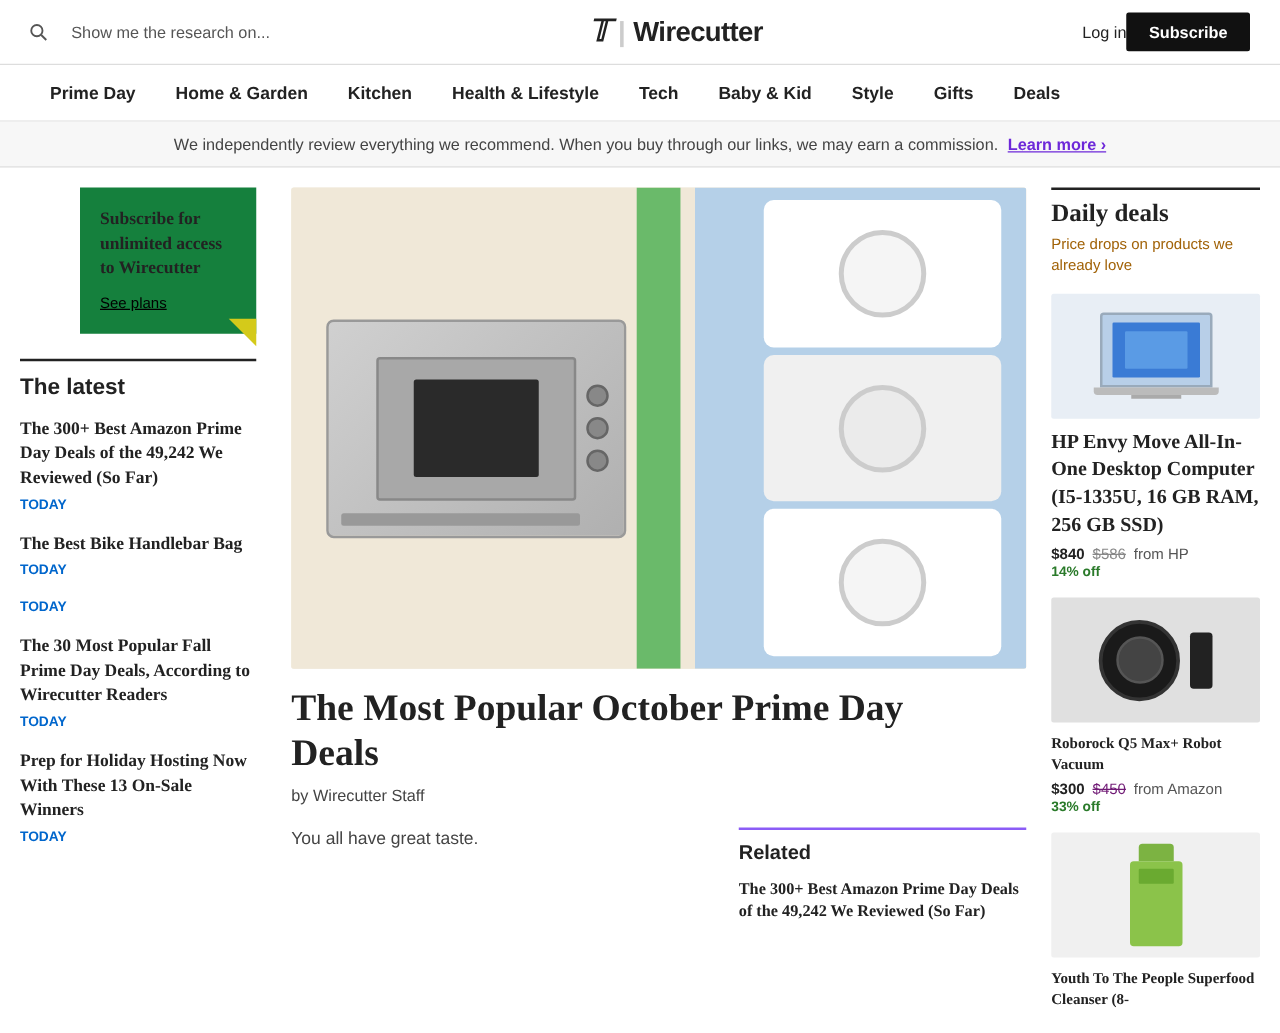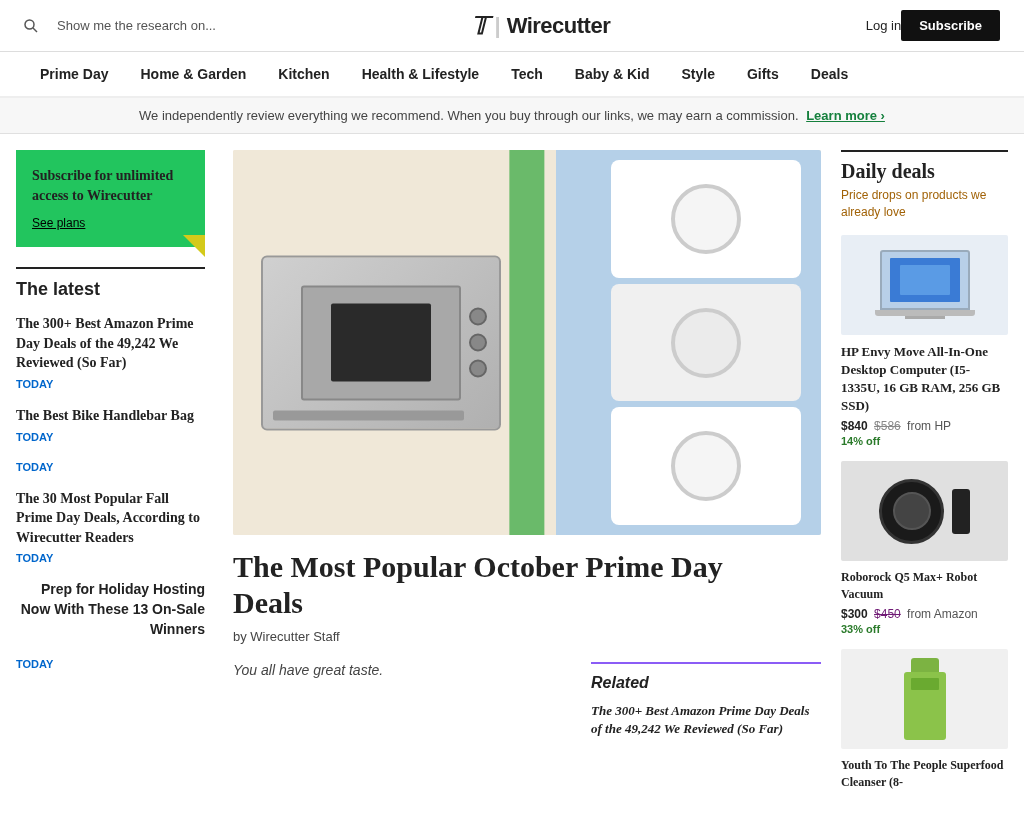--- a/index.html
+++ b/index.html
@@ -36,28 +36,28 @@
   <div style="padding:14px 16px; font-family:Arial,sans-serif; font-size:14px; font-weight:bold; cursor:pointer; color:#222; white-space:nowrap;">Health &amp; Lifestyle</div>
   <div style="padding:14px 16px; font-family:Arial,sans-serif; font-size:14px; font-weight:bold; cursor:pointer; color:#222; white-space:nowrap;">Tech</div>
   <div style="padding:14px 16px; font-family:Arial,sans-serif; font-size:14px; font-weight:bold; cursor:pointer; color:#222; white-space:nowrap;">Baby &amp; Kid</div>
   <div style="padding:14px 16px; font-family:Arial,sans-serif; font-size:14px; font-weight:bold; cursor:pointer; color:#222; white-space:nowrap;">Style</div>
   <div style="padding:14px 16px; font-family:Arial,sans-serif; font-size:14px; font-weight:bold; cursor:pointer; color:#222; white-space:nowrap;">Gifts</div>
   <div style="padding:14px 16px; font-family:Arial,sans-serif; font-size:14px; font-weight:bold; cursor:pointer; color:#222; white-space:nowrap;">Deals</div>
 </nav>
 
 <div style="background:#f7f7f7; text-align:center; padding:10px; font-size:13px; font-family:Arial,sans-serif; color:#444; border-bottom:1px solid #e0e0e0;">
   <span>We independently review everything we recommend. When you buy through our links, we may earn a commission.</span>
-  <a href="#" style="color:#15803d; font-weight:bold; margin-left:4px;text-decoration:underline;">Learn more ›</a>
+  <a href="#" style="color:#6d28d9; font-weight:bold; margin-left:4px;text-decoration:underline;">Learn more ›</a>
 </div>
 
 <div style="display:flex; max-width:1024px; margin:0 auto; padding:16px 16px 0; gap:0;">
 
   <aside style="width:205px; flex-shrink:0; padding-right:16px;">
 
-    <div style="background:#22c55e; padding:16px; margin-bottom:20px; position:relative; overflow:visible;">
+    <div style="background:#15803d; padding:16px; margin-bottom:20px; position:relative; overflow:visible;margin-left:48px;">
       <h3 style="font-family:Georgia,serif; font-size:14px; font-weight:bold; line-height:1.4; margin-bottom:10px;">Subscribe for unlimited access to Wirecutter</h3>
       <a href="#" style="color:#000; font-size:12px; font-family:Arial,sans-serif;">See plans</a>
       <div style="position:absolute; bottom:-10px; right:0; width:0; height:0; border-left:22px solid transparent; border-top:22px solid #d4ca1a;"></div>
     </div>
 
     <div style="border-top:2px solid #222; padding-top:10px;">
       <h2 style="font-family:Arial,sans-serif; font-size:18px; font-weight:bold; margin-bottom:14px;">The latest</h2>
 
       <div style="margin-bottom:14px;">
         <h4 style="font-family:Georgia,serif; font-size:14px; font-weight:bold; line-height:1.4; margin-bottom:3px; cursor:pointer;">The 300+ Best Amazon Prime Day Deals of the 49,242 We Reviewed (So Far)</h4>
@@ -72,21 +72,21 @@
       <div style="margin-bottom:14px;">
         <span style="color:#0066cc; font-size:11px; font-family:Arial,sans-serif; font-weight:bold; text-transform:uppercase;">TODAY</span>
       </div>
 
       <div style="margin-bottom:14px;">
         <h4 style="font-family:Georgia,serif; font-size:14px; font-weight:bold; line-height:1.4; margin-bottom:3px; cursor:pointer;">The 30 Most Popular Fall Prime Day Deals, According to Wirecutter Readers</h4>
         <span style="color:#0066cc; font-size:11px; font-family:Arial,sans-serif; font-weight:bold; text-transform:uppercase;">TODAY</span>
       </div>
 
       <div style="margin-bottom:14px;">
-        <h4 style="font-family:Liberation Sans, sans-serif; font-size:14px; font-weight:bold; line-height:1.4; margin-bottom:17px; cursor:pointer;text-align:right;">Prep for Holiday Hosting Now With These 13 On-Sale Winners</h4>
+        <h4 style="font-family:Liberation Serif, serif; font-size:14px; font-weight:bold; line-height:1.4; margin-bottom:3px; cursor:pointer;">Prep for Holiday Hosting Now With These 13 On-Sale Winners</h4>
         <span style="color:#0066cc; font-size:11px; font-family:Arial,sans-serif; font-weight:bold; text-transform:uppercase;">TODAY</span>
       </div>
     </div>
   </aside>
 
   <main style="flex:1; padding:0 12px;">
 
     <div style="width:100%; height:385px; position:relative; overflow:hidden; border-radius:2px; background:#f0e8d8; display:flex;">
 
       <div style="width:55%; height:100%; background:#f0e8d8; position:absolute; left:0; top:0;"></div>
@@ -120,21 +120,21 @@
           <div style="width:70px; height:70px; border-radius:50%; border:4px solid #ccc; background:#f5f5f5;"></div>
         </div>
       </div>
     </div>
 
     <div style="padding:14px 0 8px;">
       <h1 style="font-family:Georgia,serif; font-size:30px; font-weight:bold; line-height:1.2; margin-bottom:8px; max-width:540px; cursor:pointer;">The Most Popular October Prime Day Deals</h1>
       <p style="font-family:Arial,sans-serif; font-size:13px; color:#444; margin-bottom:10px;">by Wirecutter Staff</p>
     </div>
 
-    <div style="display:flex; gap:24px;font-style:italic;">
+    <div style="display:flex; gap:24px;">
       <div style="flex:1;">
         <p style="font-family:Arial,sans-serif; font-size:14px; color:#444;">You all have great taste.</p>
       </div>
       <div style="width:230px; border-top:2px solid #8b5cf6; padding-top:10px; flex-shrink:0;">
         <h3 style="font-family:Arial,sans-serif; font-size:16px; font-weight:bold; margin-bottom:10px;">Related</h3>
         <div>
           <h4 style="font-family:Georgia,serif; font-size:13px; font-weight:bold; line-height:1.4; cursor:pointer;">The 300+ Best Amazon Prime Day Deals of the 49,242 We Reviewed (So Far)</h4>
         </div>
       </div>
     </div>
@@ -150,21 +150,21 @@
           <div style="display:flex; flex-direction:column; align-items:center;">
             <div style="width:90px; height:60px; background:#b8cfe8; border-radius:3px 3px 0 0; border:2px solid #9ab; display:flex; align-items:center; justify-content:center;">
               <div style="width:70px; height:44px; background:#3a7bd5; border-radius:1px; display:flex; align-items:center; justify-content:center;">
                 <div style="width:50px; height:30px; background:#5a9be5; border-radius:1px;"></div>
               </div>
             </div>
             <div style="width:100px; height:6px; background:#bbb; border-radius:0 0 3px 3px;"></div>
             <div style="width:40px; height:3px; background:#aaa;"></div>
           </div>
         </div>
-        <h4 style="font-family:Georgia,serif; font-size:13px; font-weight:bold; line-height:1.4; margin-bottom:4px; cursor:pointer;">HP Envy Move All-In-One Desktop Computer (I5-1335U, 16 GB RAM, 256 GB SSD)</h4>
+        <h4 style="font-family:Georgia,serif; font-size:16px; font-weight:bold; line-height:1.4; margin-bottom:4px; cursor:pointer;">HP Envy Move All-In-One Desktop Computer (I5-1335U, 16 GB RAM, 256 GB SSD)</h4>
         <div style="font-family:Arial,sans-serif; font-size:12px; margin-bottom:2px;">
           <span style="font-weight:bold; color:#222;">$840</span>
           <span style="text-decoration:line-through; color:#888; margin:0 3px;">$586</span>
           <span style="color:#555;">from HP</span>
         </div>
         <div style="font-family:Arial,sans-serif; font-size:11px; color:#2a7a2a; font-weight:bold;">14% off</div>
       </div>
 
       <div style="margin-bottom:14px;">
         <div style="width:100%; height:100px; background:#e0e0e0; margin-bottom:8px; display:flex; align-items:center; justify-content:center; border-radius:2px; overflow:hidden;">

